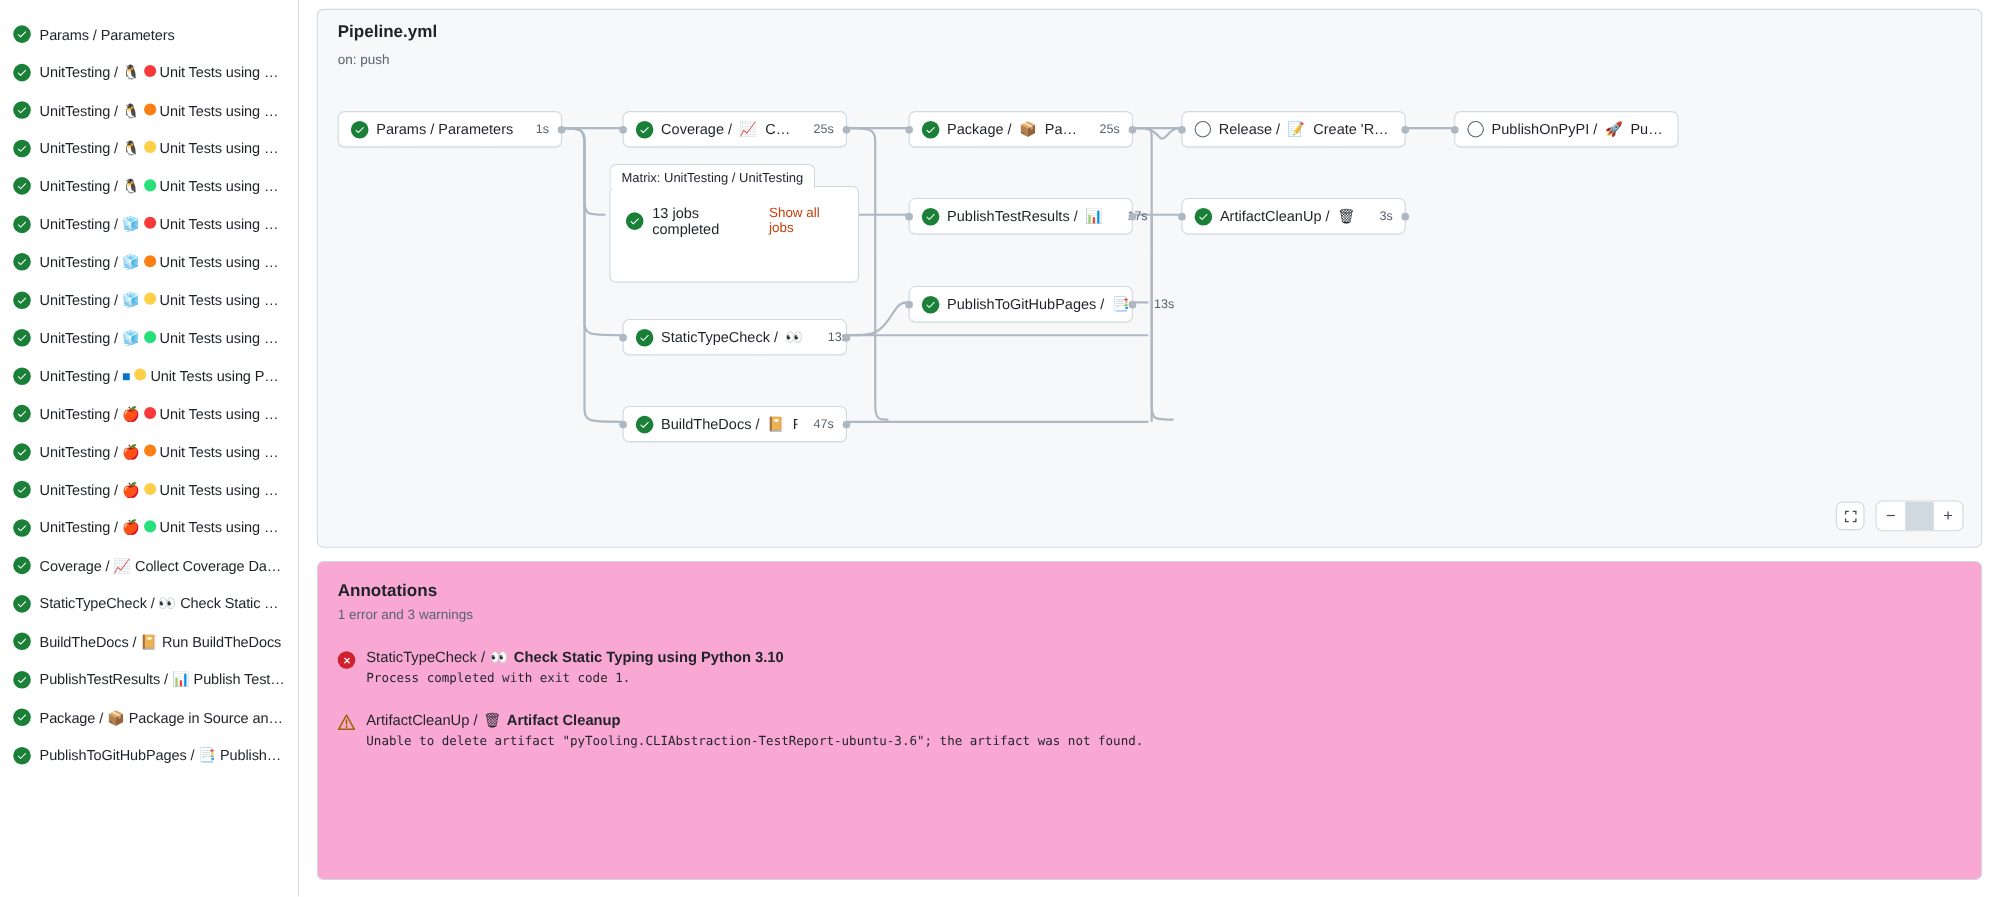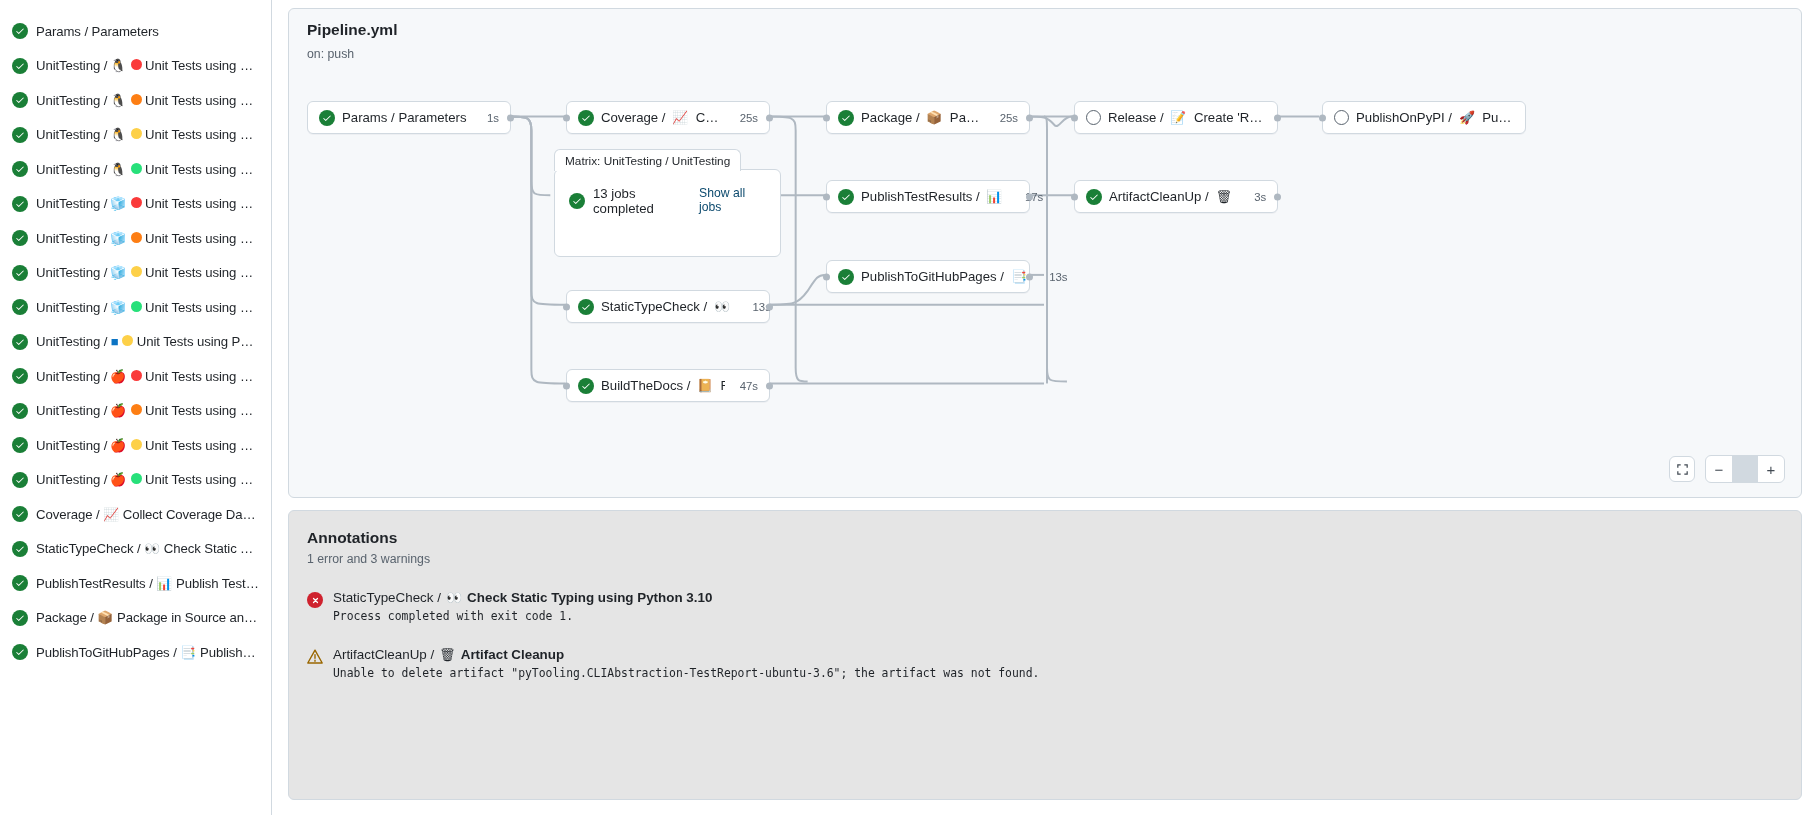--- a/index.html
+++ b/index.html
@@ -154,21 +154,21 @@
     display: flex; align-items: center;
     white-space: nowrap;
   }
   .matrix-inner {
     padding: 16px 14px 0 14px;
     display: flex;
     flex-direction: row;
     gap: 8px;
   }
   .matrix-jobs { display: flex; align-items: center; gap: 8px; font-size: 13.2px; }
-  .matrix-link { font-size: 12.2px; color: #0c4a6e; cursor: pointer; }
+  .matrix-link { font-size: 12.2px; color: #c2410c; cursor: pointer; }
 
   
   .zoom-controls {
     position: absolute;
     right: 16px; bottom: 14px;
     display: flex;
     align-items: center;
     gap: 10px;
   }
   .zc-btn {
@@ -192,21 +192,21 @@
     display: flex; align-items: center; justify-content: center;
     cursor: pointer; color: #424a53; font-size: 15px;
   }
   .zc-sep { width: 1px; background: #d1d9e0; height: 26px; }
 
   
   .ann-card {
     margin-top: 12px;
     border: 1px solid #d1d9e0;
     border-radius: 6px;
-    background: #e5e5e5;
+    background: #f9a8d4;
     height: 290px;
     overflow: hidden;
     padding: 18px 18px 0 18px;
   }
   .ann-title { font-size: 15.5px; font-weight: 600; color: #1f2328; }
   .ann-sub { font-size: 12.3px; color: #59636e; margin-top: 5px; }
   .ann-item { display: flex; gap: 10px; margin-top: 24px; }
   .ann-ico { width: 16px; height: 16px; min-width: 16px; margin-top: 2px; }
   .ann-ico.err { border-radius: 50%; background: #cf222e; display:flex; align-items:center; justify-content:center; }
   .ann-ico.err svg { width: 9px; height: 9px; stroke: #fff; stroke-width: 2.2; }
@@ -354,20 +354,28 @@
           </svg>
         </span>
         <span class="label"><span>StaticTypeCheck / </span><span class="emoji">👀</span> <span>Check Static Typing…</span></span>
       </div>
       <div class="job-row">
         <span class="chk">
           <svg viewBox="0 0 16 16">
             <path d="M13.78 4.22a.75.75 0 0 1 0 1.06l-7.25 7.25a.75.75 0 0 1-1.06 0L2.22 9.28a.75.75 0 1 1 1.06-1.06L6 10.94l6.72-6.72a.75.75 0 0 1 1.06 0Z"></path>
           </svg>
         </span>
+        <span class="label"><span>BuildTheDocs / </span><span class="emoji">📔</span> <span>Run BuildTheDocs</span></span>
+      </div>
+      <div class="job-row">
+        <span class="chk">
+          <svg viewBox="0 0 16 16">
+            <path d="M13.78 4.22a.75.75 0 0 1 0 1.06l-7.25 7.25a.75.75 0 0 1-1.06 0L2.22 9.28a.75.75 0 1 1 1.06-1.06L6 10.94l6.72-6.72a.75.75 0 0 1 1.06 0Z"></path>
+          </svg>
+        </span>
         <span class="label"><span>PublishTestResults / </span><span class="emoji">📊</span> <span>Publish Test Resu…</span></span>
       </div>
       <div class="job-row">
         <span class="chk">
           <svg viewBox="0 0 16 16">
             <path d="M13.78 4.22a.75.75 0 0 1 0 1.06l-7.25 7.25a.75.75 0 0 1-1.06 0L2.22 9.28a.75.75 0 1 1 1.06-1.06L6 10.94l6.72-6.72a.75.75 0 0 1 1.06 0Z"></path>
           </svg>
         </span>
         <span class="label"><span>Package / </span><span class="emoji">📦</span> <span>Package in Source and Wh…</span></span>
       </div>

